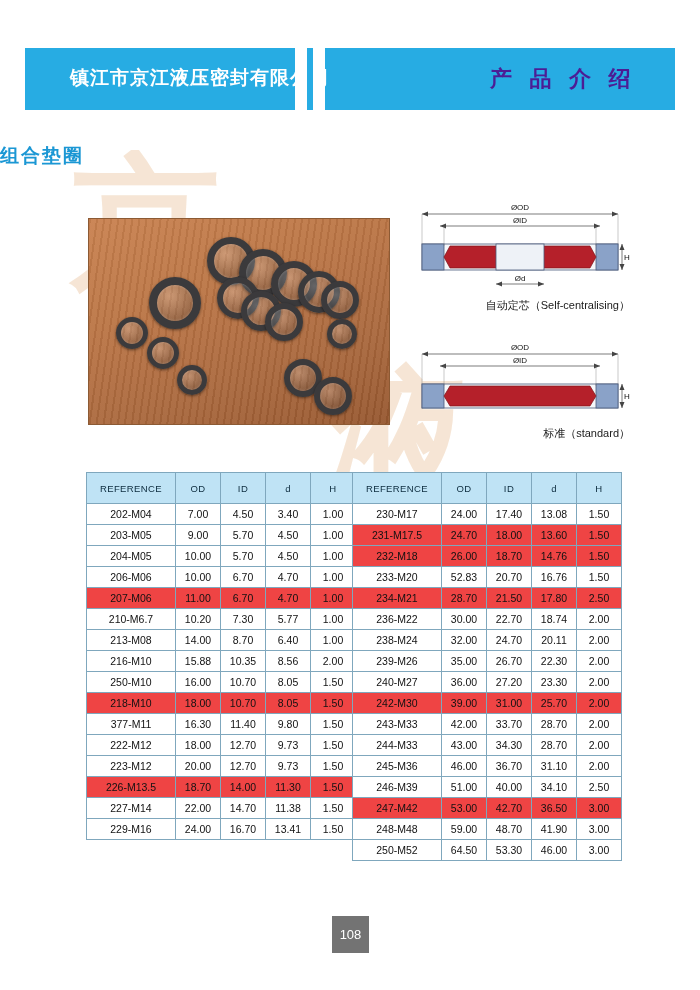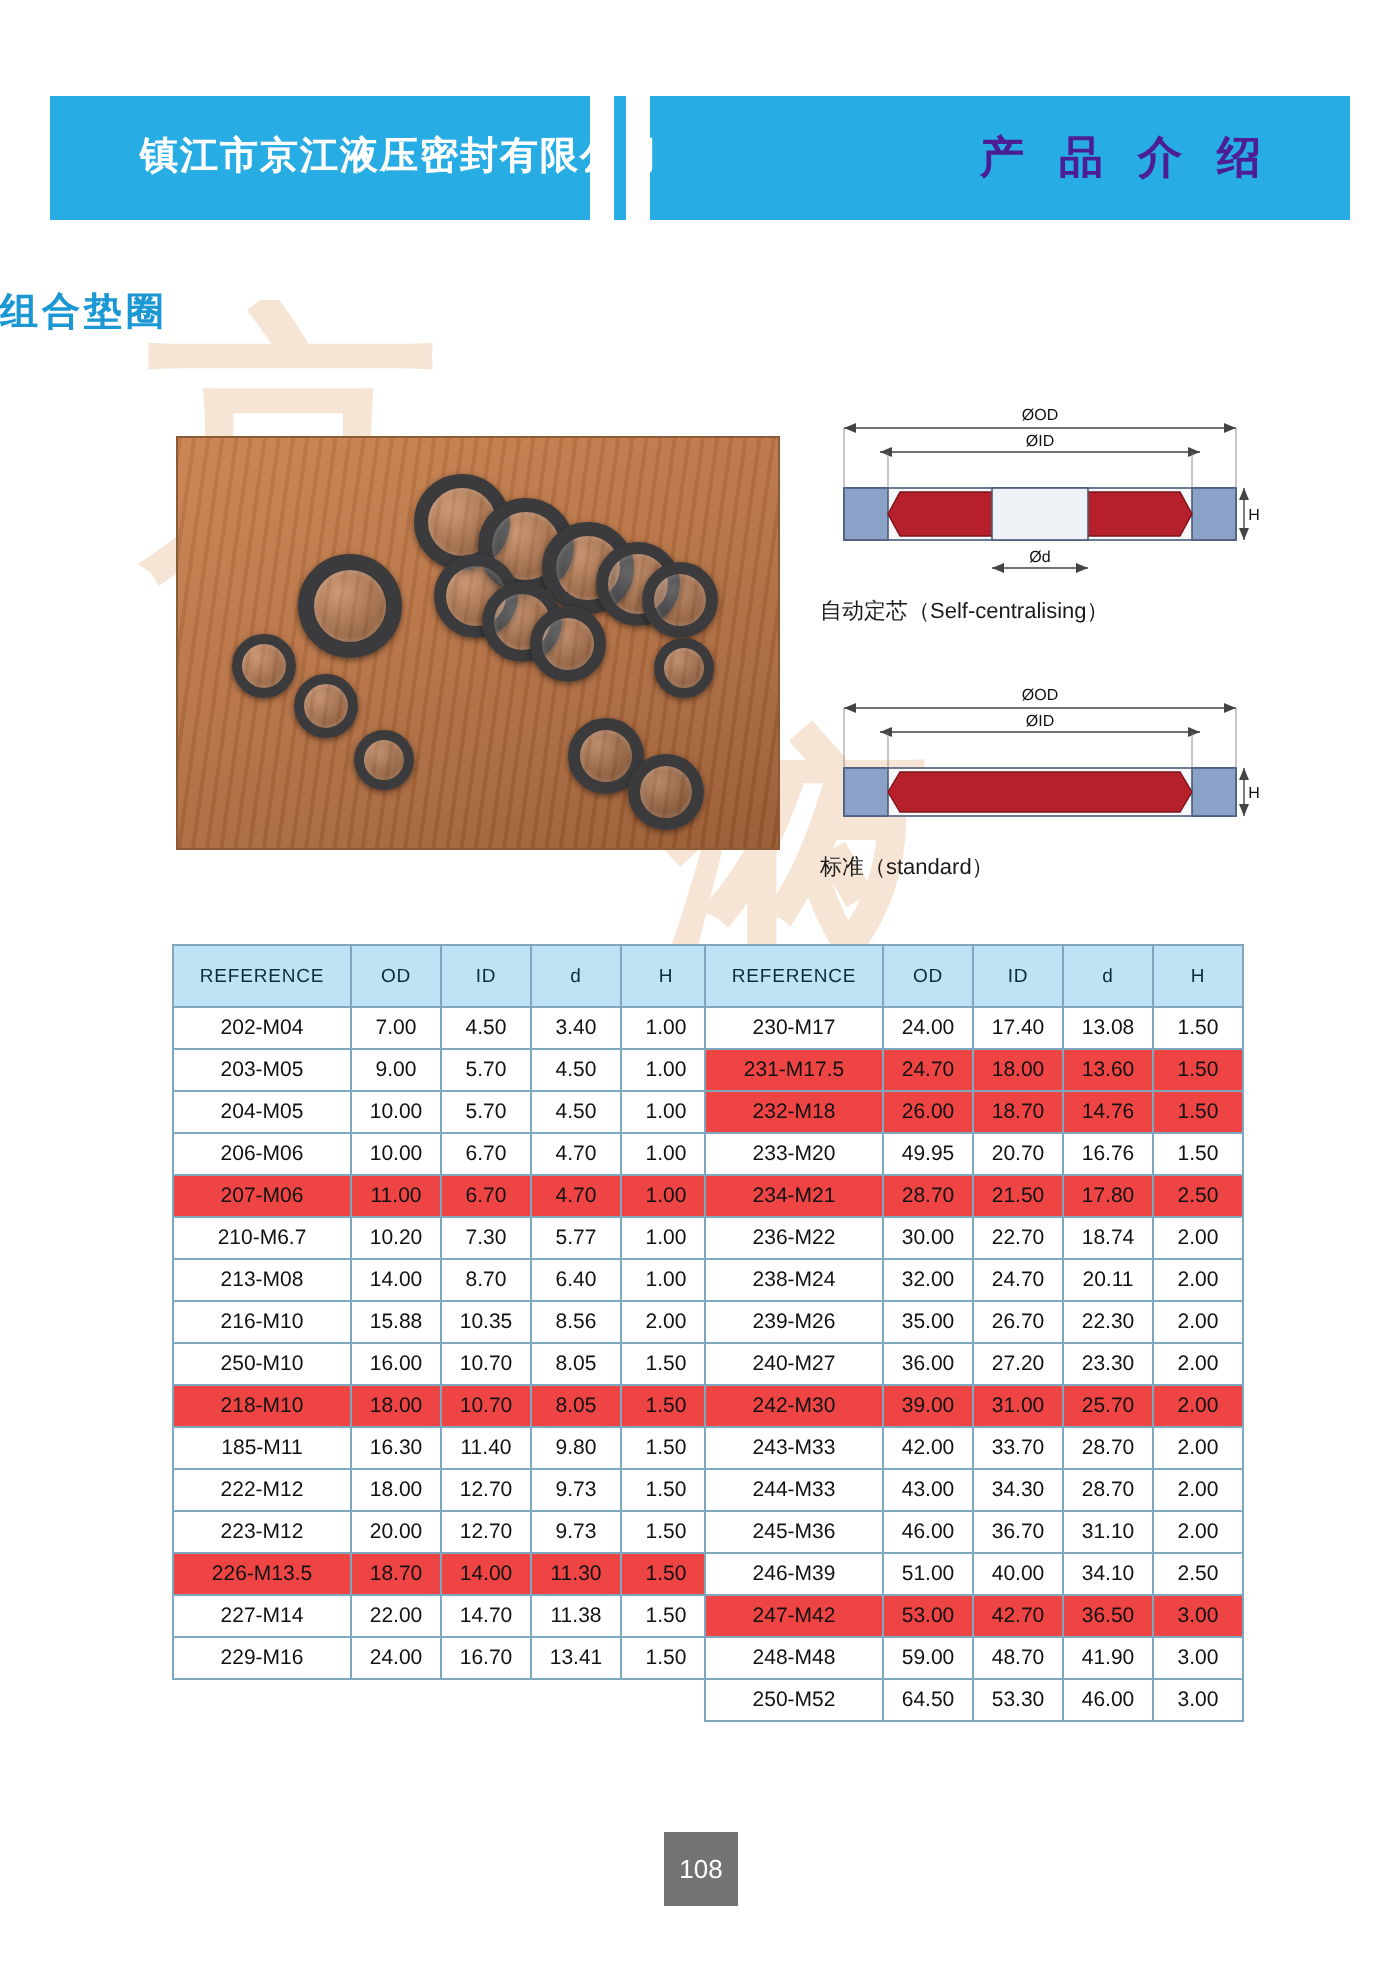--- a/index.html
+++ b/index.html
@@ -137,21 +137,21 @@
   }
 
   
   .diagram {
     position: absolute;
     z-index: 3;
   }
   .diag-caption {
     position: absolute;
     width: 100%;
-    text-align: left;
+    text-align: right;
     font-family: "Liberation Sans", sans-serif;
     font-size: 11px;
     color: #1a1a1a;
   }
 
   
   .table-wrap {
     position: absolute;
     top: 472px;
     z-index: 4;
@@ -388,21 +388,21 @@
             <td class="h">1.50</td>
           </tr>
           <tr class="hl">
             <td class="ref">218-M10</td>
             <td class="od">18.00</td>
             <td class="id">10.70</td>
             <td class="d">8.05</td>
             <td class="h">1.50</td>
           </tr>
           <tr>
-            <td class="ref">185-M11</td>
+            <td class="ref">377-M11</td>
             <td class="od">16.30</td>
             <td class="id">11.40</td>
             <td class="d">9.80</td>
             <td class="h">1.50</td>
           </tr>
           <tr>
             <td class="ref">222-M12</td>
             <td class="od">18.00</td>
             <td class="id">12.70</td>
             <td class="d">9.73</td>
@@ -468,21 +468,21 @@
           </tr>
           <tr class="hl">
             <td class="ref">232-M18</td>
             <td class="od">26.00</td>
             <td class="id">18.70</td>
             <td class="d">14.76</td>
             <td class="h">1.50</td>
           </tr>
           <tr>
             <td class="ref">233-M20</td>
-            <td class="od">49.95</td>
+            <td class="od">52.83</td>
             <td class="id">20.70</td>
             <td class="d">16.76</td>
             <td class="h">1.50</td>
           </tr>
           <tr class="hl">
             <td class="ref">234-M21</td>
             <td class="od">28.70</td>
             <td class="id">21.50</td>
             <td class="d">17.80</td>
             <td class="h">2.50</td>

